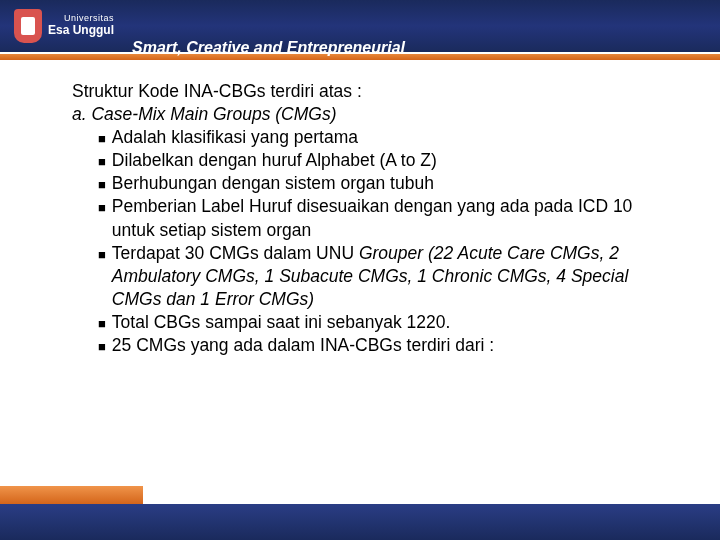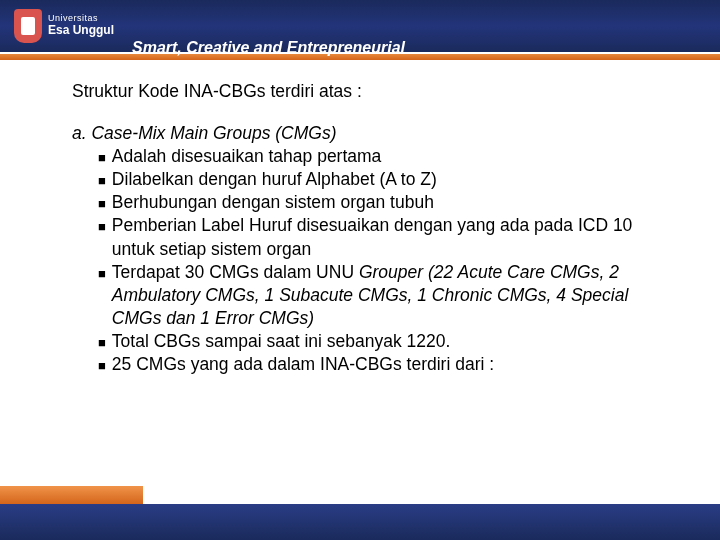--- a/index.html
+++ b/index.html
@@ -37,20 +37,21 @@
   .logo-shield-inner {
     width: 14px;
     height: 18px;
     background: #fff;
     border-radius: 2px;
   }
   .logo-text {
     color: #fff;
     font-size: 13px;
     line-height: 1.1;
+    text-align: right;
   }
   .logo-text .top { font-size: 9px; letter-spacing: 0.5px; }
   .logo-text .bottom { font-weight: bold; font-size: 12px; }
   .tagline {
     color: #fff;
     font-style: italic;
     font-weight: bold;
     font-size: 16px;
     margin-left: 18px;
     margin-top: 43px;
@@ -61,21 +62,21 @@
     background: linear-gradient(to bottom, #e8873a 0%, #d4651a 100%);
     border-top: 2px solid #fff;
     border-bottom: 2px solid #fff;
   }
   .content {
     padding: 18px 40px 0 72px;
     font-size: 17.5px;
     line-height: 1.32;
     color: #000;
   }
-  .subhead { font-style: italic; margin-top: 19px; }
+  .subhead { font-style: italic; }
   .bullets { padding-left: 26px; }
   .bullet-row { display: flex; align-items: baseline; }
   .bullet-sym { margin-right: 6px; font-size: 13px; }
   .italic-part { font-style: italic; }
   .footer {
     position: absolute;
     left: 0;
     bottom: 0;
     width: 100%;
   }
@@ -112,21 +113,21 @@
   <div class="tagline">Smart, Creative and Entrepreneurial</div>
 </div>
 <div class="orange-bar"></div>
 
 <div class="content">
   <div>Struktur Kode INA-CBGs terdiri atas :</div>
   <div class="subhead">a. Case-Mix Main Groups (CMGs)</div>
   <div class="bullets" id="bullets">
       <div class="bullet-row">
         <span class="bullet-sym">■</span>
-        <span> Adalah disesuaikan tahap pertama</span>
+        <span> Adalah klasifikasi yang pertama</span>
       </div>
       <div class="bullet-row">
         <span class="bullet-sym">■</span>
         <span>Dilabelkan dengan huruf Alphabet (A to Z)</span>
       </div>
       <div class="bullet-row">
         <span class="bullet-sym">■</span>
         <span>Berhubungan dengan sistem organ tubuh</span>
       </div>
       <div class="bullet-row">

